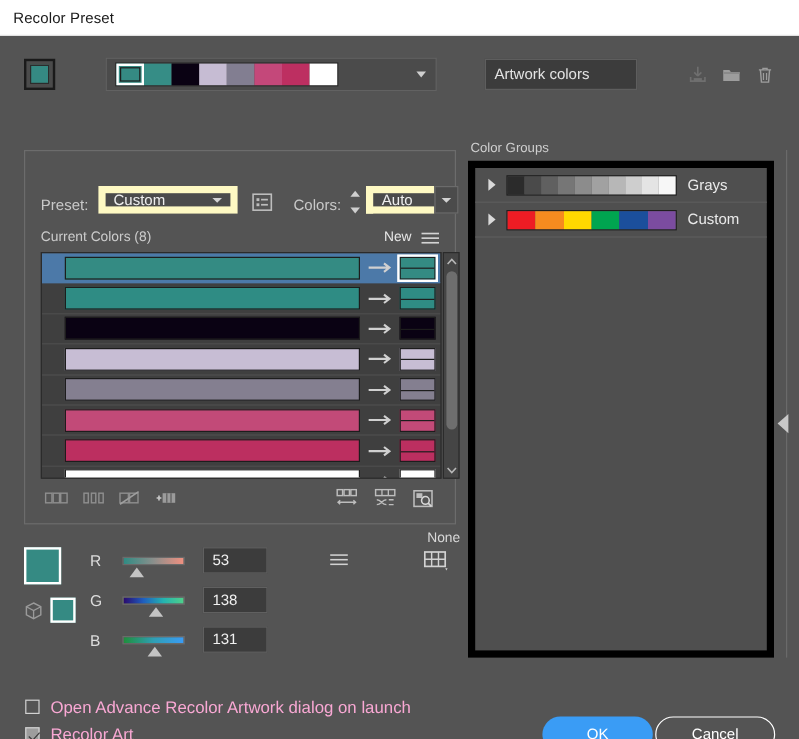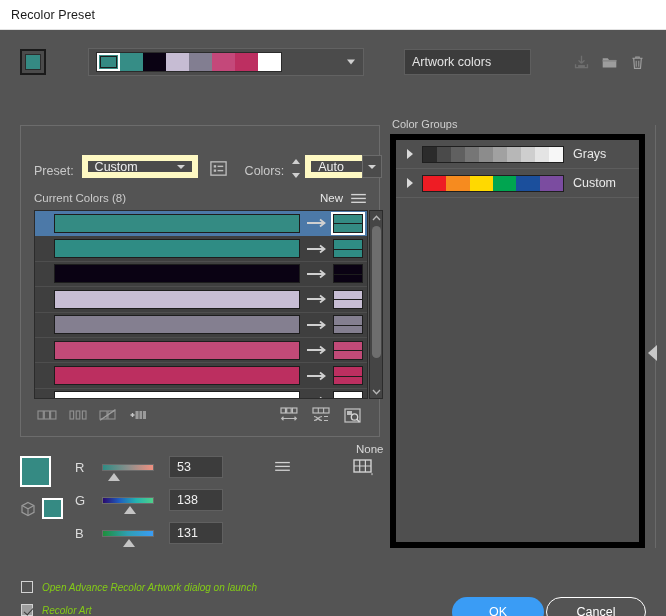--- a/index.html
+++ b/index.html
@@ -442,21 +442,21 @@
   .chk.on { background: #9d9d9d; border-color: #d2d2d2; }
   .chk.on::after {
     content: "";
     position: absolute;
     left: 3.5px; top: 0.5px;
     width: 4px; height: 8px;
     border: solid #3a3a3a;
     border-width: 0 1.6px 1.6px 0;
     transform: rotate(42deg);
   }
-  .footer-check .ftxt { margin-left: 9px; font-size: 10px; color: #84cc16; font-style: italic; }
+  .footer-check .ftxt { margin-left: 9px; font-size: 14px; color: #f9a8d4; }
 
   .btn {
     position: absolute;
     height: 30px;
     border-radius: 15px;
     font-size: 12.5px;
     display: flex; align-items: center; justify-content: center;
   }
   .btn-ok {
     left: 452px; top: 567px;

